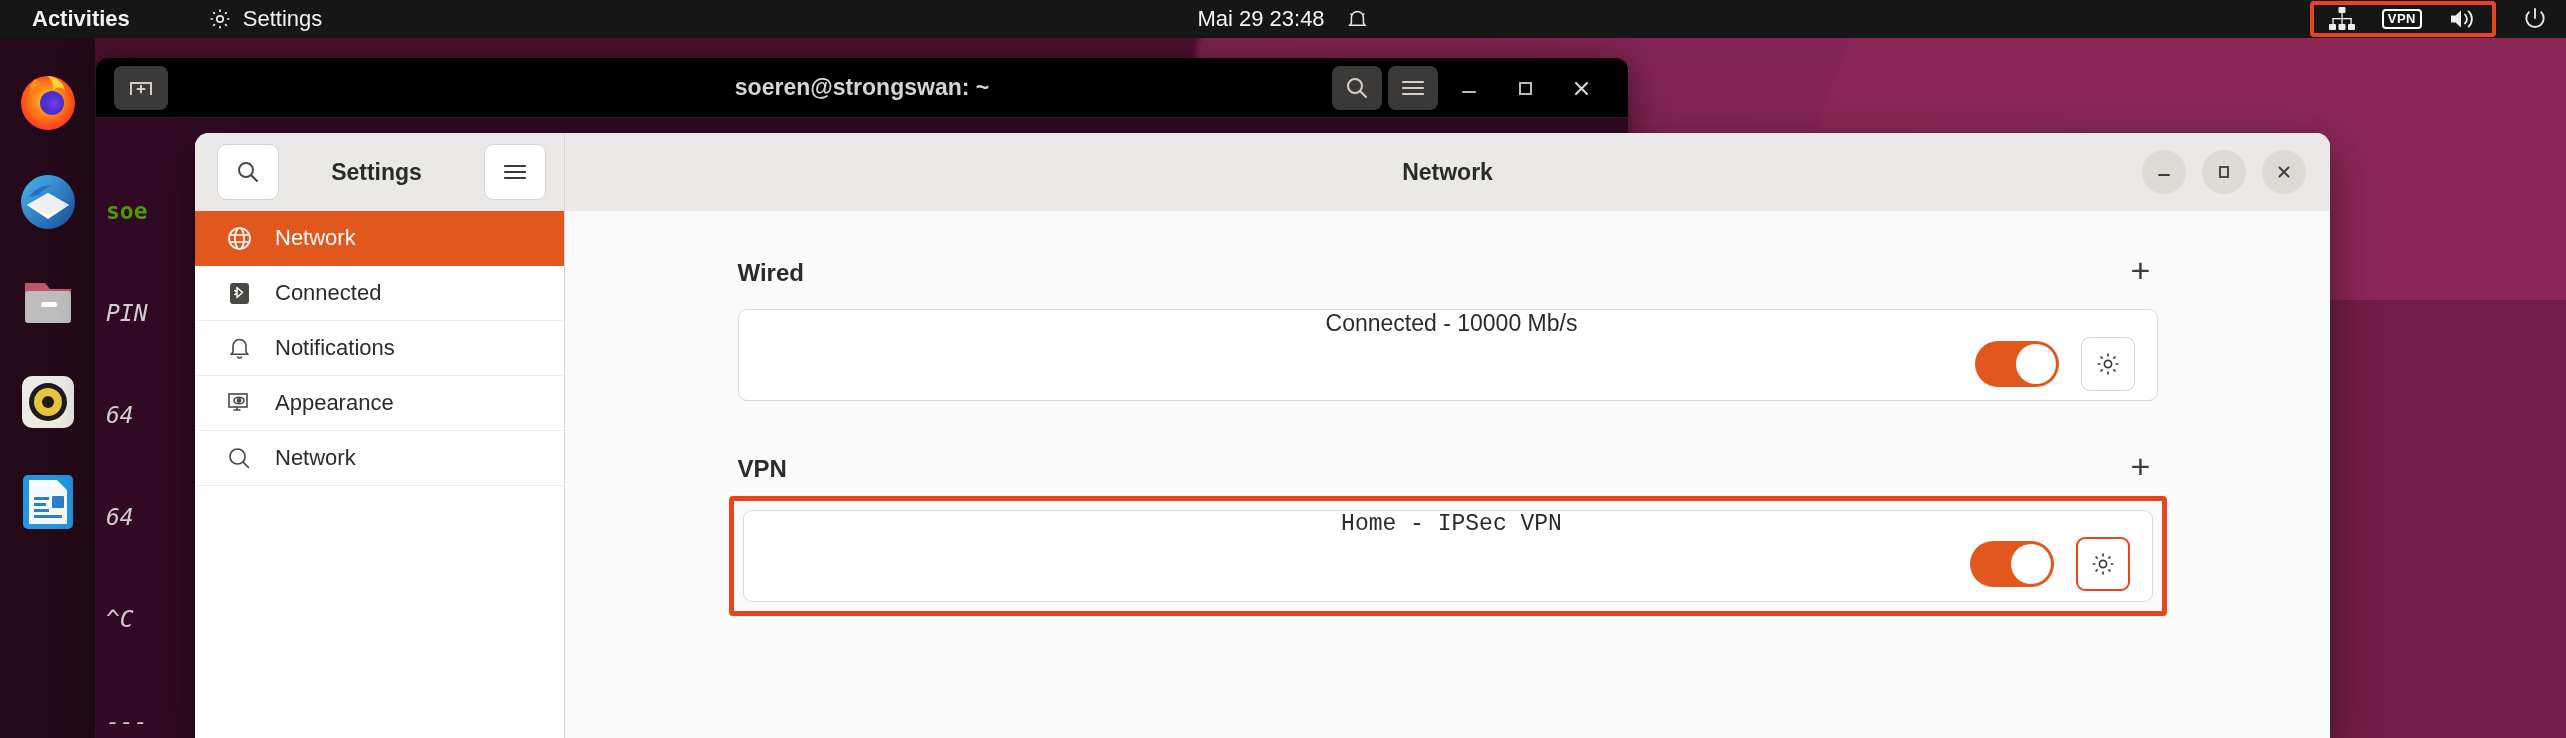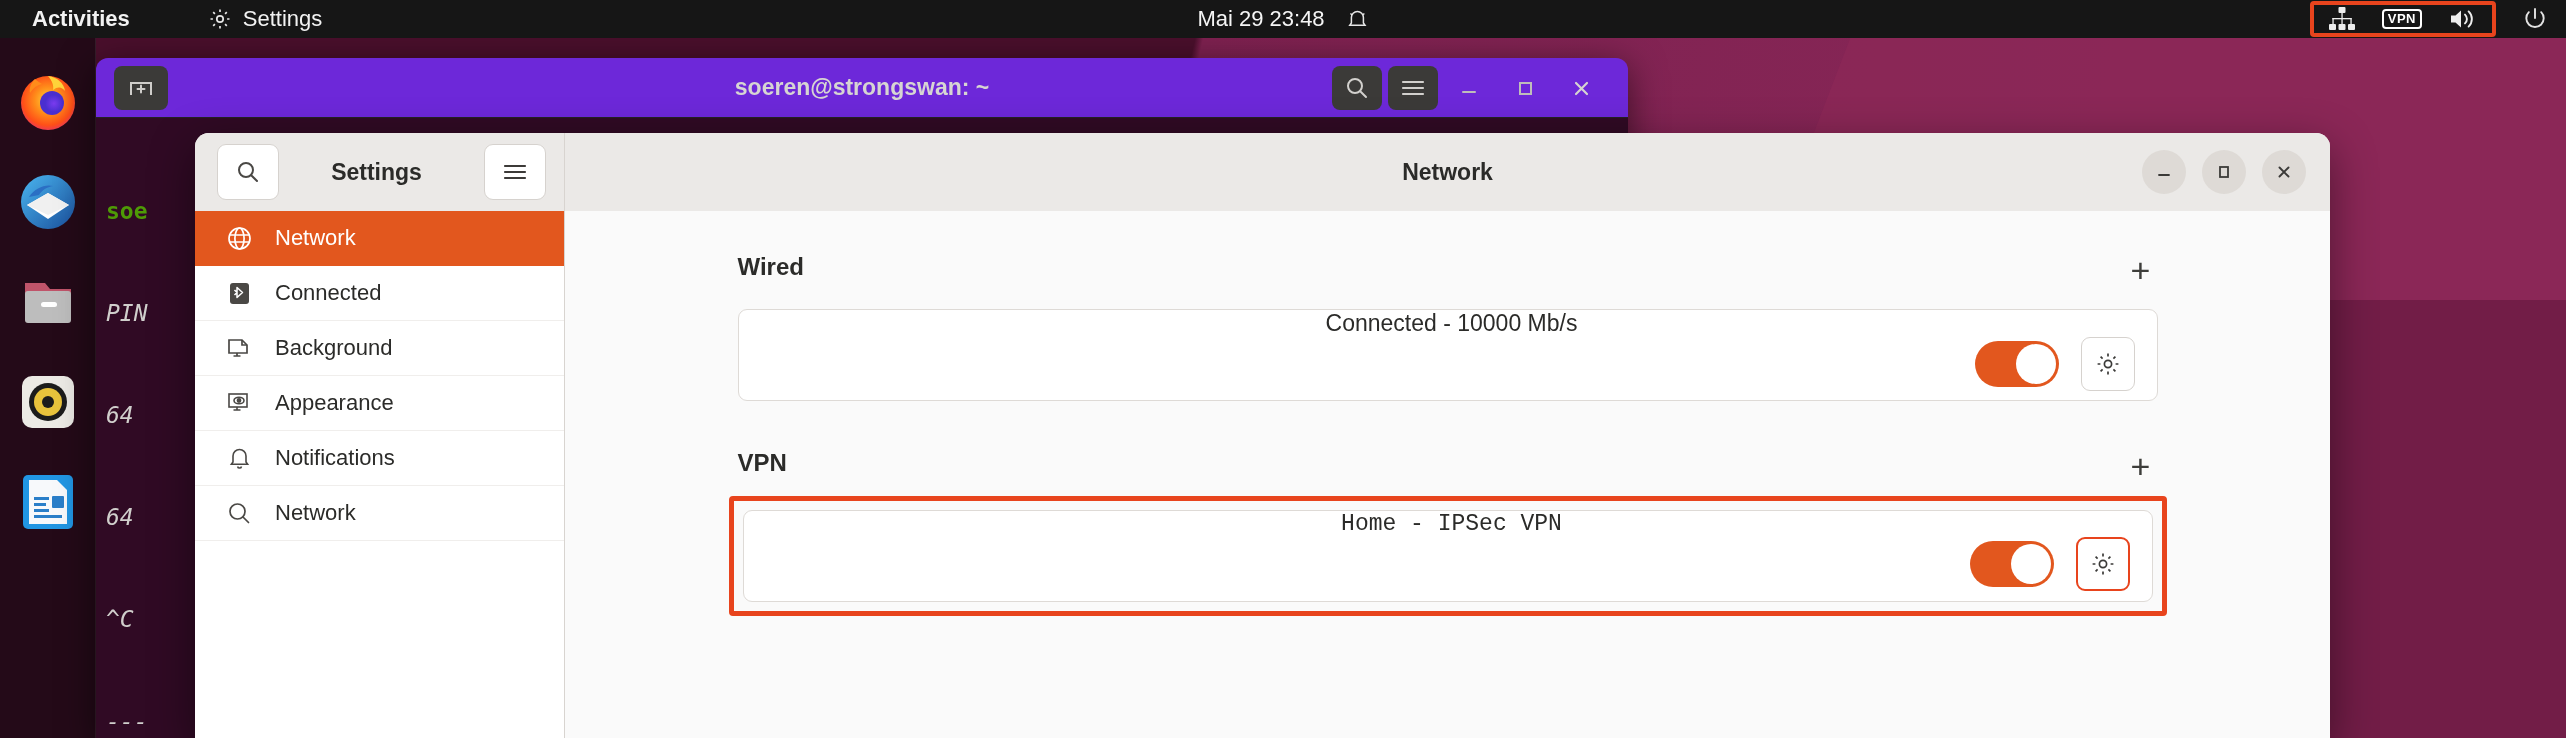--- a/index.html
+++ b/index.html
@@ -103,21 +103,21 @@
   
   #terminal {
     position: absolute; left: 96px; top: 58px;
     width: 1532px; height: 680px;
     border-radius: 12px 12px 0 0;
     overflow: hidden;
     z-index: 70;
     box-shadow: 0 8px 36px rgba(0,0,0,.55);
   }
   .term-header {
-    height: 60px; background: #6d28d9;
+    height: 60px; background: #000000;
     display: flex; align-items: center;
     position: relative;
     border-bottom: 1px solid #242322;
   }
   .term-newtab {
     width: 54px; height: 44px;
     margin-left: 18px;
     background: #3b3a38;
     border-radius: 8px;
     display: flex; align-items: center; justify-content: center;
@@ -228,21 +228,21 @@
 
   .st-main {
     flex: 1; background: #fafafa;
     padding: 42px 0 0 0;
     overflow: hidden;
   }
   .section {
     width: 1420px; margin: 0 auto;
   }
   .section-head {
-    display: flex; align-items: flex-start;
+    display: flex; align-items: flex-end;
     margin-bottom: 22px;
     gap: 28px;
   }
   .section-title { font-size: 24px; font-weight: bold; color: #2b2b29; }
   .section-add {
     margin-left: auto;
     font-size: 34px; color: #3d3d3a; line-height: 1;
     width: 34px; text-align: center;
   }
   .row-card {
@@ -539,51 +539,41 @@
       <div class="sb-item">
         <span class="sb-icon">
           <svg width="27" height="27" viewBox="0 0 27 27">
             <rect x="4" y="3" width="19" height="21" rx="3" fill="#4a4845"></rect>
             <path d="M11 7.5l5.5 5-5.5 5V7.5zM11 12.5l-2.5 2.5M11 12.5l-2.5-2.5" fill="none" stroke="#ffffff" stroke-width="1.5" stroke-linejoin="round"></path>
           </svg>
         </span>
         <span>Connected</span>
       </div>
 
+
       <div class="sb-item">
         <span class="sb-icon">
-          <svg width="27" height="27" viewBox="0 0 27 27" fill="none" stroke="#4a4845" stroke-width="1.7">
-            <path d="M3 5h13l5 5v8H3z"></path>
-            <path d="M16 5v5h5"></path>
-            <path d="M11 18v3M7.5 21h7"></path>
+          <svg width="27" height="27" viewBox="0 0 27 27" fill="none" stroke="#4a4845" stroke-width="1.6">
+            <path d="M7 17v-6a6.5 6.5 0 0 1 13 0v6l1.6 2.2H5.4L7 17z"></path>
+            <path d="M11.6 21.5a2 2 0 0 0 3.9 0"></path>
           </svg>
         </span>
-        <span>Background</span>
+        <span>Notifications</span>
       </div>
 
       <div class="sb-item">
         <span class="sb-icon">
           <svg width="27" height="27" viewBox="0 0 27 27" fill="none" stroke="#4a4845" stroke-width="1.6">
             <rect x="3" y="4" width="18" height="13"></rect>
             <ellipse cx="13" cy="10.5" rx="5" ry="3.3"></ellipse>
             <circle cx="13" cy="10.5" r="1.6" fill="#4a4845"></circle>
             <path d="M11 17v3M7.5 20h7"></path>
           </svg>
         </span>
         <span>Appearance</span>
-      </div>
-
-      <div class="sb-item">
-        <span class="sb-icon">
-          <svg width="27" height="27" viewBox="0 0 27 27" fill="none" stroke="#4a4845" stroke-width="1.6">
-            <path d="M7 17v-6a6.5 6.5 0 0 1 13 0v6l1.6 2.2H5.4L7 17z"></path>
-            <path d="M11.6 21.5a2 2 0 0 0 3.9 0"></path>
-          </svg>
-        </span>
-        <span>Notifications</span>
       </div>
 
       <div class="sb-item">
         <span class="sb-icon">
           <svg width="27" height="27" viewBox="0 0 27 27" fill="none" stroke="#4a4845" stroke-width="1.7">
             <circle cx="11.5" cy="11.5" r="7.5"></circle>
               <path d="M17 17l5.5 5.5" stroke-linecap="round"></path>
           </svg>
         </span>
         <span>Network</span>

